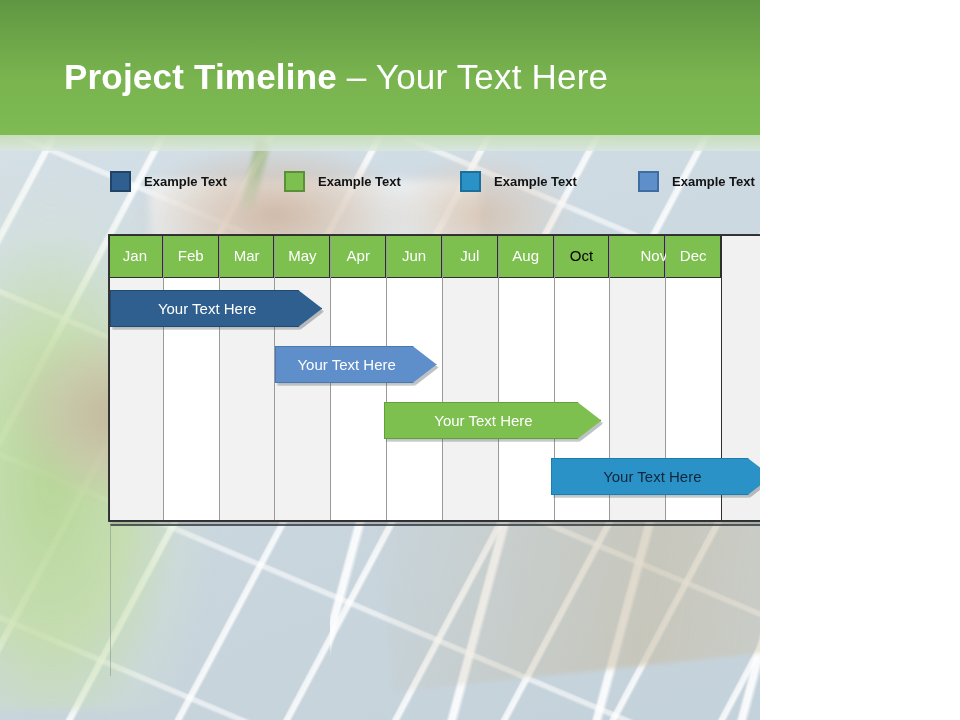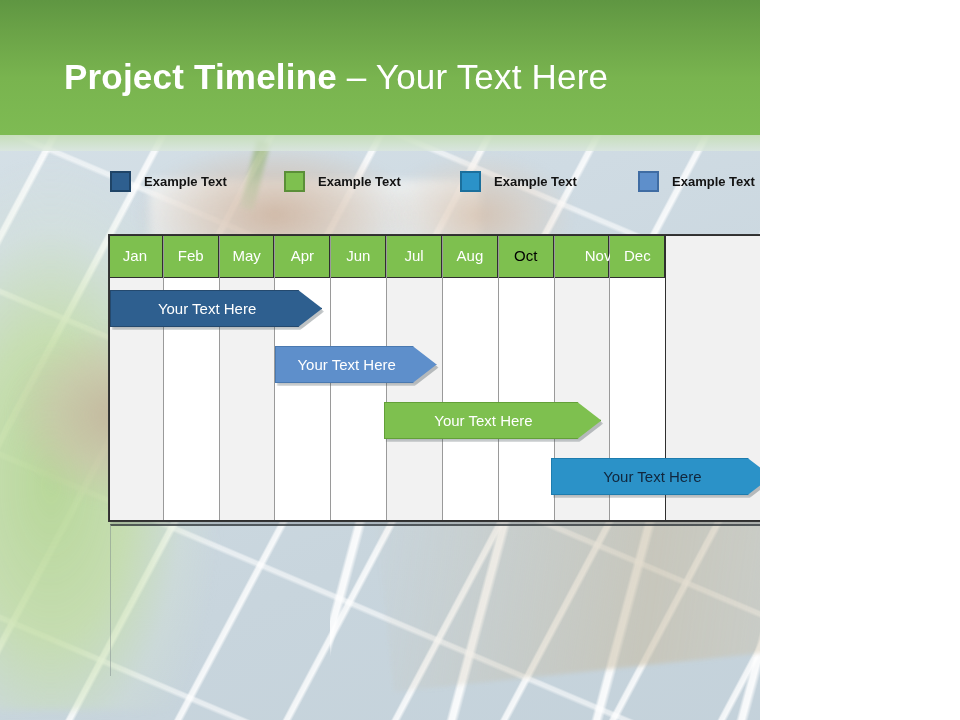--- a/index.html
+++ b/index.html
@@ -368,20 +368,24 @@
         <div class="month-col alt">
           <div class="col-body"></div>
           <div class="month-head" style="background: rgb(126, 192, 79); color: rgb(255, 255, 255);">Jan</div>
         </div>
         <div class="month-col">
           <div class="col-body"></div>
           <div class="month-head" style="background: rgb(126, 192, 79); color: rgb(255, 255, 255);">Feb</div>
         </div>
         <div class="month-col alt">
           <div class="col-body"></div>
+          <div class="month-head" style="background: rgb(126, 192, 79); color: rgb(255, 255, 255);">Mar</div>
+        </div>
+        <div class="month-col alt">
+          <div class="col-body"></div>
           <div class="month-head" style="background: rgb(126, 192, 79); color: rgb(255, 255, 255);">May</div>
         </div>
         <div class="month-col">
           <div class="col-body"></div>
           <div class="month-head" style="background: rgb(126, 192, 79); color: rgb(255, 255, 255);">Apr</div>
         </div>
         <div class="month-col">
           <div class="col-body"></div>
           <div class="month-head" style="background: rgb(126, 192, 79); color: rgb(255, 255, 255);">Jun</div>
         </div>

